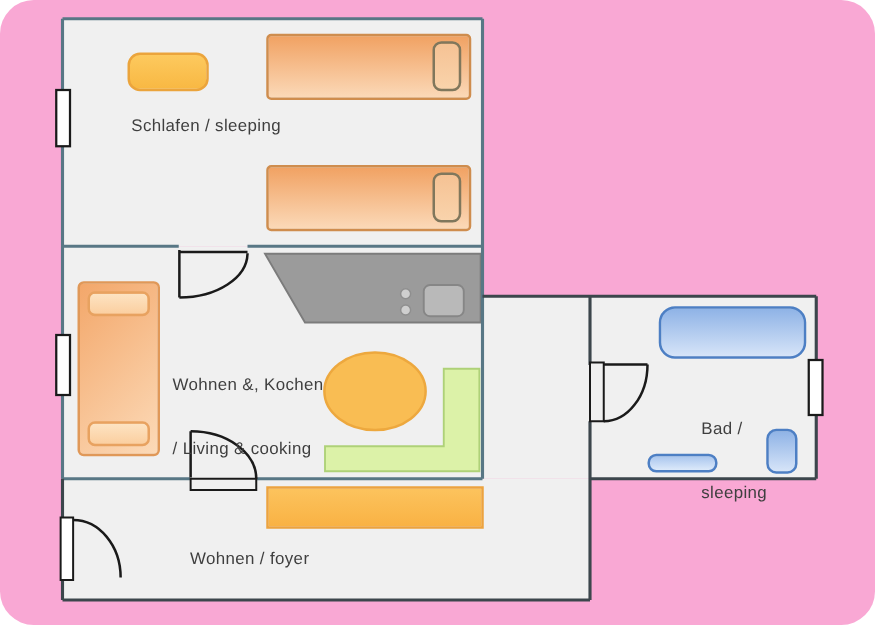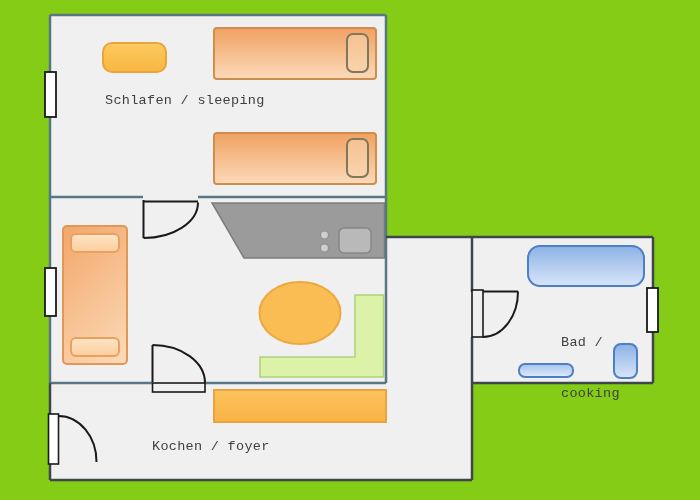--- a/index.html
+++ b/index.html
@@ -1,17 +1,17 @@
 <!DOCTYPE html>
 <html><head>
 <meta charset="utf-8">
 <style>
   html,body{margin:0;padding:0;background:#ffffff;}
-  .stage{position:relative;width:700px;height:500px;background:#84cc16;overflow:hidden;
-         font-family:Liberation Mono, monospace;}
+  .stage{position:relative;width:700px;height:500px;background:#f9a8d4;overflow:hidden;
+         font-family:Liberation Sans, sans-serif;border-radius:27px;}
   .room{position:absolute;background:#f0f0f0;}
   .furn{position:absolute;box-sizing:border-box;}
   
   .dresser{left:102px;top:42px;width:65px;height:31px;border:2px solid #eba43c;border-radius:10px;
            background:linear-gradient(180deg,#fdc95e,#f8b843);}
   .bed{width:164px;height:53px;border:2px solid #cf8d4e;border-radius:4px;
        background:linear-gradient(180deg,#f1a263,#fbd9b8);}
   .bed1{left:213px;top:27px;}
   .bed2{left:213px;top:132px;}
   .pillow{position:absolute;left:131px;top:4px;width:23px;height:40px;border:2px solid #80775c;
@@ -108,19 +108,23 @@
     </g>
 
     <g stroke="#1a1a1a" stroke-width="2">
       <rect x="472" y="290" width="11" height="47" fill="#f0f0f0" stroke-width="1.6"></rect>
       <path d="M483,291.5 H518" fill="none"></path>
       <path d="M518,291.5 A35,45.5 0 0 1 483,337" fill="none"></path>
     </g>
   </svg>
 
   <div class="label lbl-sleeping">Schlafen / sleeping</div>
+  <div class="label lbl-living">
+    <div>Wohnen &amp;, Kochen</div>
+    <div>/ Living &amp; cooking</div>
+  </div>
   <div class="label lbl-bath">
     <div>Bad /</div>
-    <div>cooking</div>
+    <div>sleeping</div>
   </div>
-  <div class="label lbl-foyer">Kochen / foyer</div>
+  <div class="label lbl-foyer">Wohnen / foyer</div>
 
 </div>
 
 </body></html>

